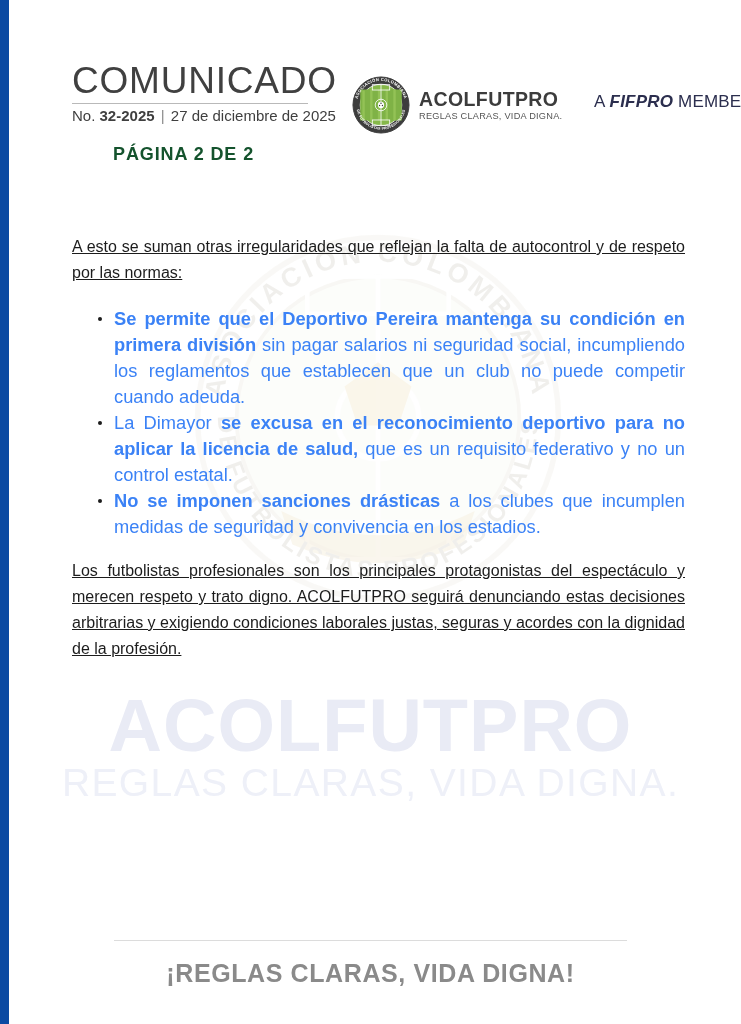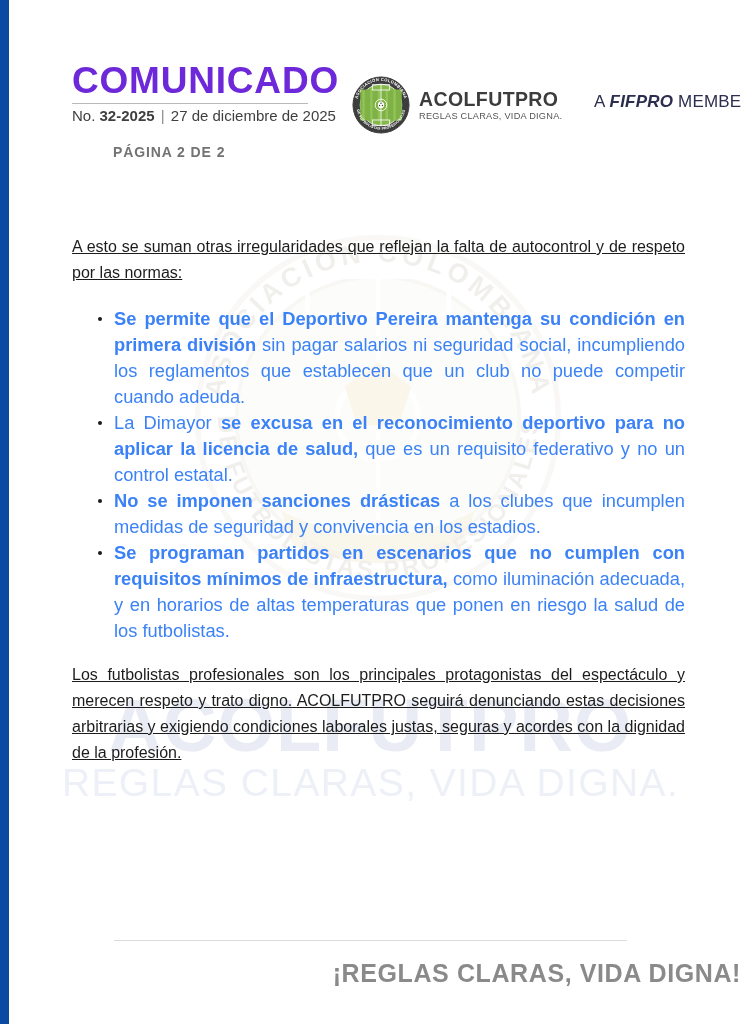--- a/index.html
+++ b/index.html
@@ -40,23 +40,23 @@
     z-index: 20;
   }
   .header-left {
     position: absolute;
     left: 72px;
     top: 0;
     width: 250px;
   }
   .comunicado-title {
     font-size: 37px;
-    font-weight: bold;
+    font-weight: normal;
     letter-spacing: 0.8px;
-    color: #6d28d9;
+    color: #404040;
     line-height: 1;
     margin: 0;
     white-space: nowrap;
   }
   .title-rule {
     width: 236px;
     height: 1px;
     background: #b9b9b9;
     margin: 4px 0 3px 0;
   }
@@ -70,24 +70,24 @@
     font-weight: bold;
   }
   .comunicado-sub .sep {
     color: #8b8b8b;
     padding: 0 2px;
   }
   .pagina {
     position: absolute;
     left: 113px;
     top: 82px;
-    font-size: 14px;
+    font-size: 18px;
     font-weight: bold;
     letter-spacing: 0.9px;
-    color: #737373;
+    color: #14532d;
     white-space: nowrap;
     text-align: center;
   }
   
   .brand {
     position: absolute;
     left: 352px;
     top: 14px;
     display: flex;
     align-items: center;
@@ -208,21 +208,21 @@
     border-radius: 50%;
     background: #1c1c1c;
   }
   .b { font-weight: bold; }
   
   .footer {
     position: absolute;
     left: 0;
     bottom: 36px;
     width: 741px;
-    text-align: right;
+    text-align: center;
     z-index: 20;
   }
   .footer-rule {
     width: 513px;
     height: 1px;
     background: #dcdcdc;
     margin: 0 auto 18px auto;
   }
   .footer-slogan {
     font-size: 25px;
@@ -347,23 +347,20 @@
       </li>
 
       <li>
         <span>La Dimayor </span><span class="b">se excusa en el reconocimiento deportivo para no aplicar la licencia de salud,</span><span> que es un requisito federativo y no un control estatal.</span>
       </li>
 
       <li>
         <span class="b">No se imponen sanciones drásticas</span><span> a los clubes que incumplen medidas de seguridad y convivencia en los estadios.</span>
       </li>
 
-      <li>
-        <span class="b">Se programan partidos en escenarios que no cumplen con requisitos mínimos de infraestructura,</span><span> como iluminación adecuada, y en horarios de altas temperaturas que ponen en riesgo la salud de los futbolistas.</span>
-      </li>
 
     </ul>
 
     <p class="para last">Los futbolistas profesionales son los principales protagonistas del espectáculo y merecen respeto y trato digno. ACOLFUTPRO seguirá denunciando estas decisiones arbitrarias y exigiendo condiciones laborales justas, seguras y acordes con la dignidad de la profesión.</p>
   </div>
 
   <div class="footer">
     <div class="footer-rule"></div>
     <div class="footer-slogan">¡REGLAS CLARAS, VIDA DIGNA!</div>
   </div>

